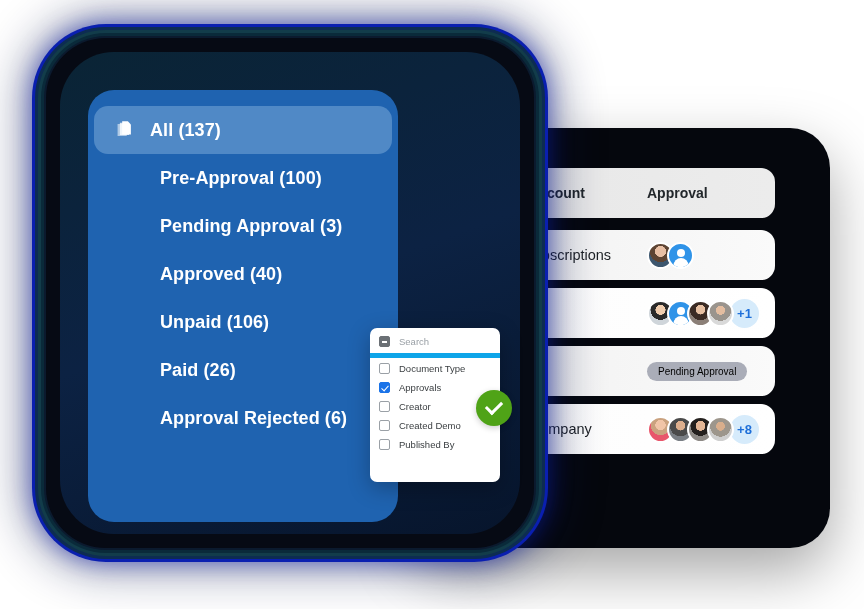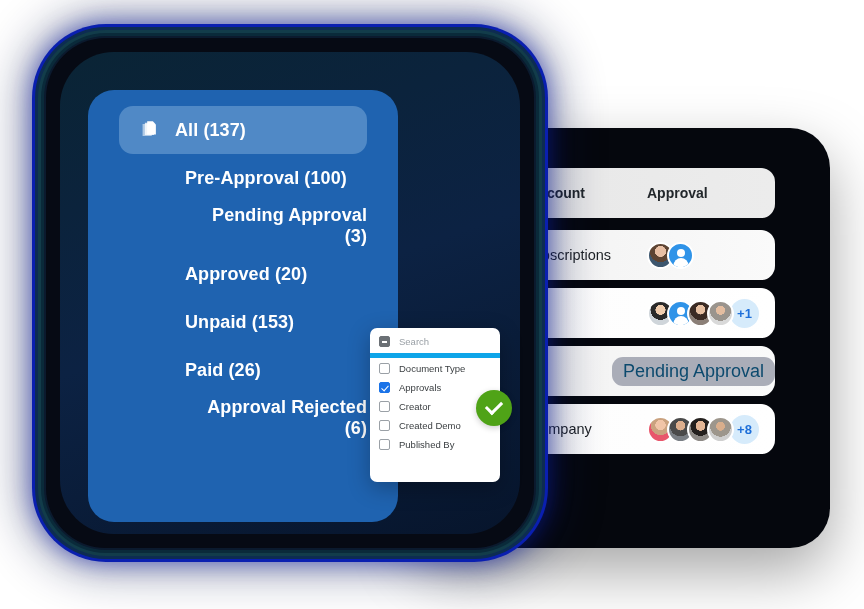--- a/index.html
+++ b/index.html
@@ -49,21 +49,21 @@
   .av.f2{background:radial-gradient(circle at 50% 34%,#f0cdae 0 26%,#2a2a2a 27% 52%,#cfd5da 53% 100%);}
   .av.f3{background:radial-gradient(circle at 50% 33%,#e7c0a2 0 25%,#3b2b24 26% 54%,#8b7f77 55% 100%);}
   .av.f4{background:radial-gradient(circle at 50% 36%,#e4bda0 0 24%,#9a948d 25% 56%,#d9d9d9 57% 100%);}
   .av.f5{background:radial-gradient(circle at 50% 31%,#f1c5a8 0 26%,#caa27f 27% 50%,#e8566b 51% 100%);}
   .av.f6{background:radial-gradient(circle at 50% 33%,#dcae8d 0 25%,#4a4a4a 26% 55%,#7a7f85 56% 100%);}
   .av.f7{background:radial-gradient(circle at 50% 34%,#e3b696 0 25%,#24201e 26% 52%,#8e8a86 53% 100%);}
   .av.f8{background:radial-gradient(circle at 50% 36%,#d9ae8c 0 23%,#9d968c 24% 55%,#cfcfcf 56% 100%);}
   .more{width:29px;height:29px;border-radius:50%;background:#d6ebfb;color:#1e6fd9;
         font-size:13px;font-weight:bold;display:flex;align-items:center;justify-content:center;
         margin-left:3px;}
-  .pill{background:#aaadb8;color:#0c4a6e;font-size:18px;border-radius:11px;
+  .pill{background:#aaadb8;color:#000000;font-size:10px;border-radius:11px;
         padding:4px 11px;white-space:nowrap;}
 
   
   .glow{
     position:absolute;left:46px;top:38px;width:488px;height:510px;border-radius:60px;
     background:#060a14;
     box-shadow:
       0 0 0 2px #0b1a2e,
       0 0 0 5px #0a2a3a,
       0 0 0 8px #123c4a,
@@ -76,21 +76,21 @@
     position:absolute;left:60px;top:52px;width:460px;height:482px;border-radius:54px;
     background:linear-gradient(160deg,#0a2435 0%,#0c2243 50%,#07152c 100%);
   }
 
   
   .sidebar{
     position:absolute;left:88px;top:90px;width:310px;height:432px;
     background:#1f63b0;border-radius:26px;padding-top:16px;box-sizing:border-box;
   }
   .nav-item{
-    position:relative;margin:0 31px;height:48px;display:flex;align-items:center;
+    position:relative;margin:0 6px;height:48px;display:flex;align-items:center;
     border-radius:14px;padding-left:18px;box-sizing:border-box;
     color:#ffffff;font-size:18px;font-weight:bold;letter-spacing:.1px;
   }
   .nav-item.active{background:#5089c6;}
   .nav-icon{width:24px;height:24px;margin-right:14px;flex:none;display:flex;
             align-items:center;justify-content:center;}
   .nav-item:not(.active){padding-left:66px;text-align:right;}
 
   
   .dropdown{
@@ -198,24 +198,24 @@
       </span>
       <span>All (137)</span>
     </div>
     <div class="nav-item">
       <span>Pre-Approval (100)</span>
     </div>
     <div class="nav-item">
       <span>Pending Approval (3)</span>
     </div>
     <div class="nav-item">
-      <span>Approved (20)</span>
-    </div>
-    <div class="nav-item">
-      <span>Unpaid (153)</span>
+      <span>Approved (40)</span>
+    </div>
+    <div class="nav-item">
+      <span>Unpaid (106)</span>
     </div>
     <div class="nav-item">
       <span>Paid (26)</span>
     </div>
     <div class="nav-item">
       <span>Approval Rejected (6)</span>
     </div>
   </div>
 
   <div class="sbar"></div>

